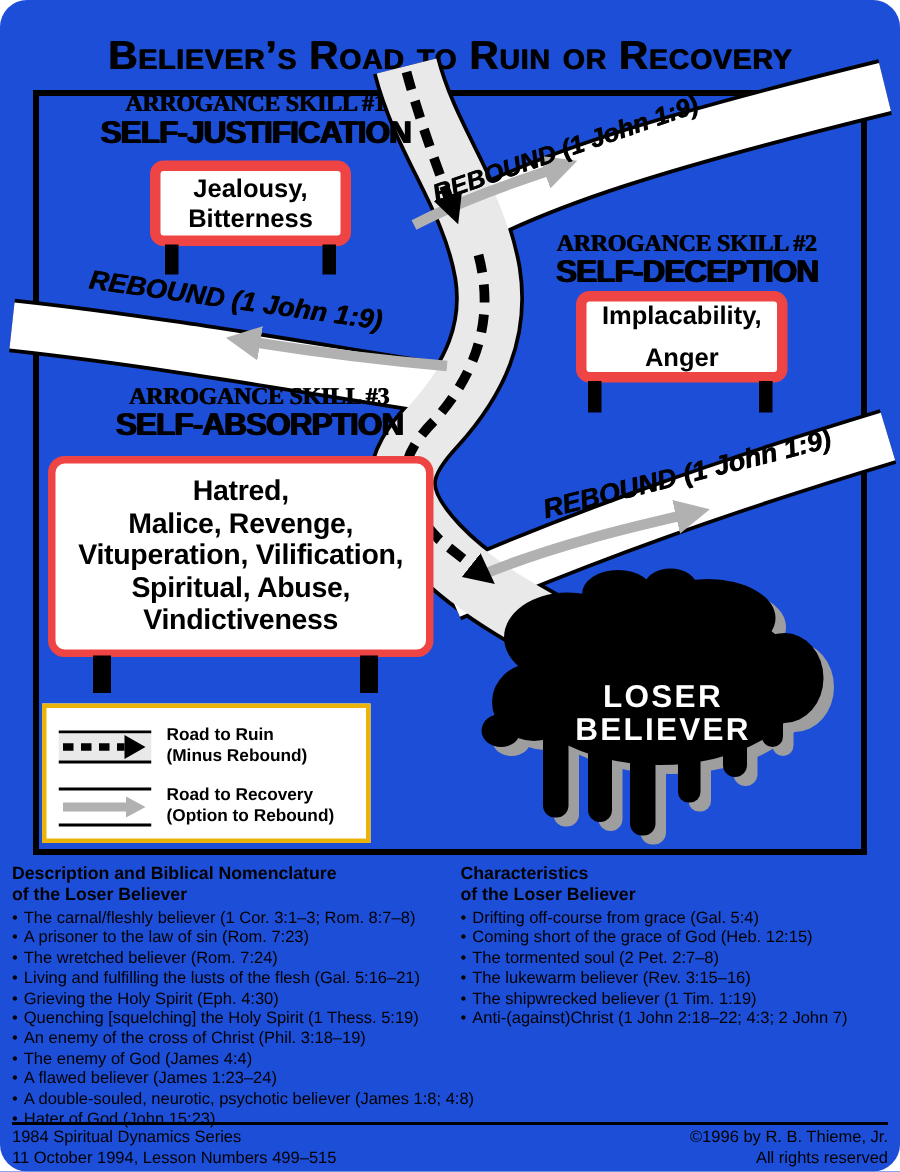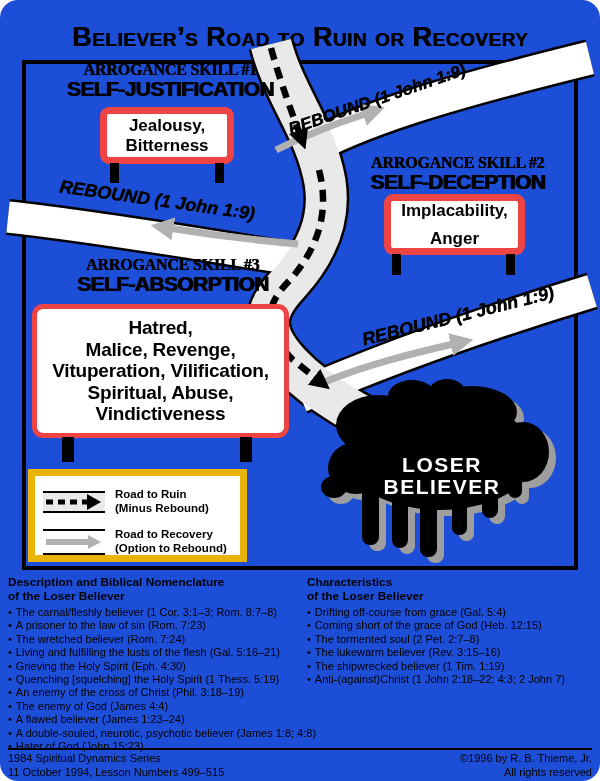--- a/index.html
+++ b/index.html
@@ -24,21 +24,21 @@
   .sign.small{font-size:17px;line-height:1.14;}
   .sign.large{border-width:5px;border-radius:11px;font-size:19px;line-height:1.13;letter-spacing:-.2px;}
   .post{position:absolute;background:#000;}
 
   .rebound{position:absolute;font-weight:bold;font-style:italic;white-space:nowrap;
     text-align:center;text-shadow:.5px 0 0 #000;}
 
   .blob-text{position:absolute;left:352px;top:434px;width:180px;text-align:center;
     color:#fff;font-weight:bold;font-size:21px;line-height:22px;letter-spacing:1.5px;margin-top:20px;}
 
-  .legend{position:absolute;left:28px;top:469px;width:219px;height:93px;border:7px solid #eab308;
+  .legend{position:absolute;left:28px;top:469px;width:219px;height:93px;border:3px solid #eab308;
     background:#fff;padding:6px 8px 0 8px;}
   .legend-row{display:flex;align-items:center;height:40px;}
   .legend-sym{width:62px;flex:0 0 62px;margin-right:10px;}
   .legend-label{font-size:11.5px;font-weight:bold;line-height:1.2;}
 
   .lists{position:absolute;left:0;top:576px;width:600px;display:flex;}
   .col{font-size:11px;line-height:13.4px;}
   .col.left{width:300px;padding-left:8px;}
   .col.right{width:300px;padding-left:7px;padding-right:4px;}
   .col-header{font-size:11.8px;font-weight:bold;text-align:left;line-height:13.5px;margin-bottom:3px;}

